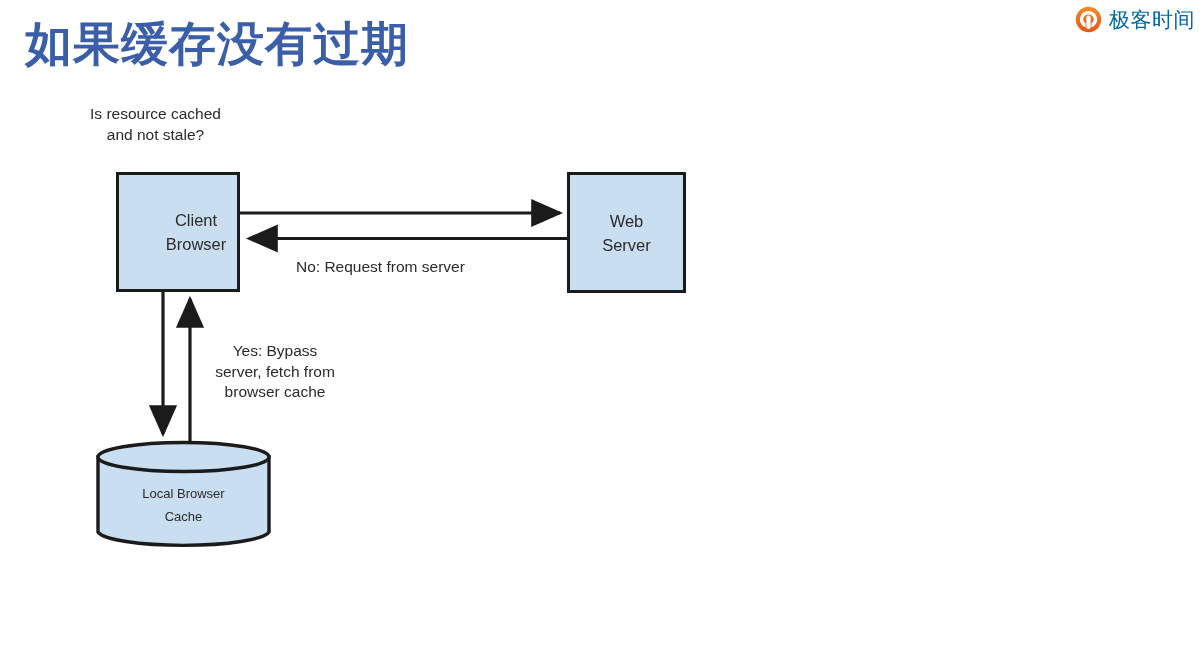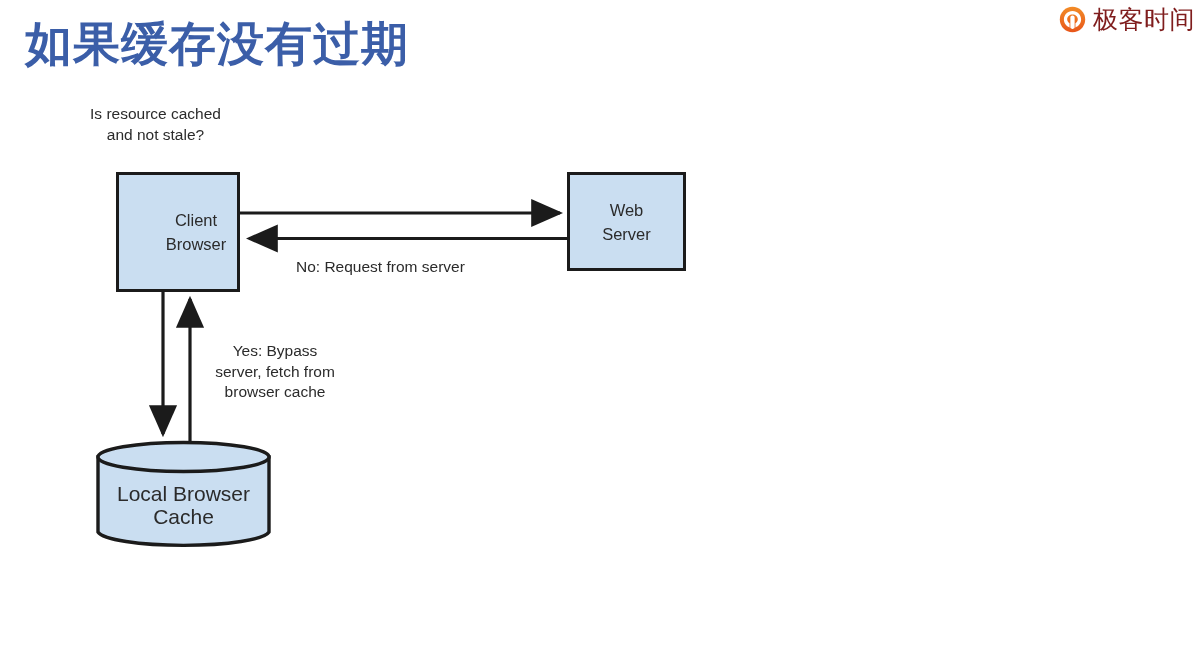--- a/index.html
+++ b/index.html
@@ -36,23 +36,23 @@
     display: flex;
     align-items: center;
     gap: 6px;
   }
   .brand-mark {
     width: 29px;
     height: 29px;
     flex: 0 0 auto;
   }
   .brand-text {
-    font-size: 25px;
+    font-size: 21px;
     line-height: 29px;
-    color: #7f1d1d;
+    color: #0369a1;
     letter-spacing: 0.5px;
     white-space: nowrap;
   }
 
   
   .diagram {
     position: absolute;
     left: 0;
     top: 0;
     width: 1203px;
@@ -82,38 +82,38 @@
   .box-node .node-text {
     position: static;
     text-align: center;
     font-size: 16.5px;
     line-height: 24px;
     color: #2b2b2b;
     white-space: pre-line;
   }
 
   #client-browser { left: 116px; top: 172px; width: 124px; height: 120px; padding-left: 36px; }
-  #web-server     { left: 567px; top: 172px; width: 119px; height: 99px; }
+  #web-server     { left: 567px; top: 172px; width: 119px; height: 121px; }
 
   
   #local-cache {
     position: absolute;
     left: 95px;
     top: 440px;
     width: 177px;
     height: 109px;
   }
   #local-cache .cyl-svg { display: block; }
   #local-cache .node-text {
     position: absolute;
     left: 0;
     top: 42px;
     width: 177px;
     text-align: center;
-    font-size: 21px;
+    font-size: 13px;
     line-height: 23px;
     color: #2b2b2b;
     white-space: pre-line;
   }
 
   
   #question-label {
     left: 48px;
     top: 103px;
     width: 215px;

